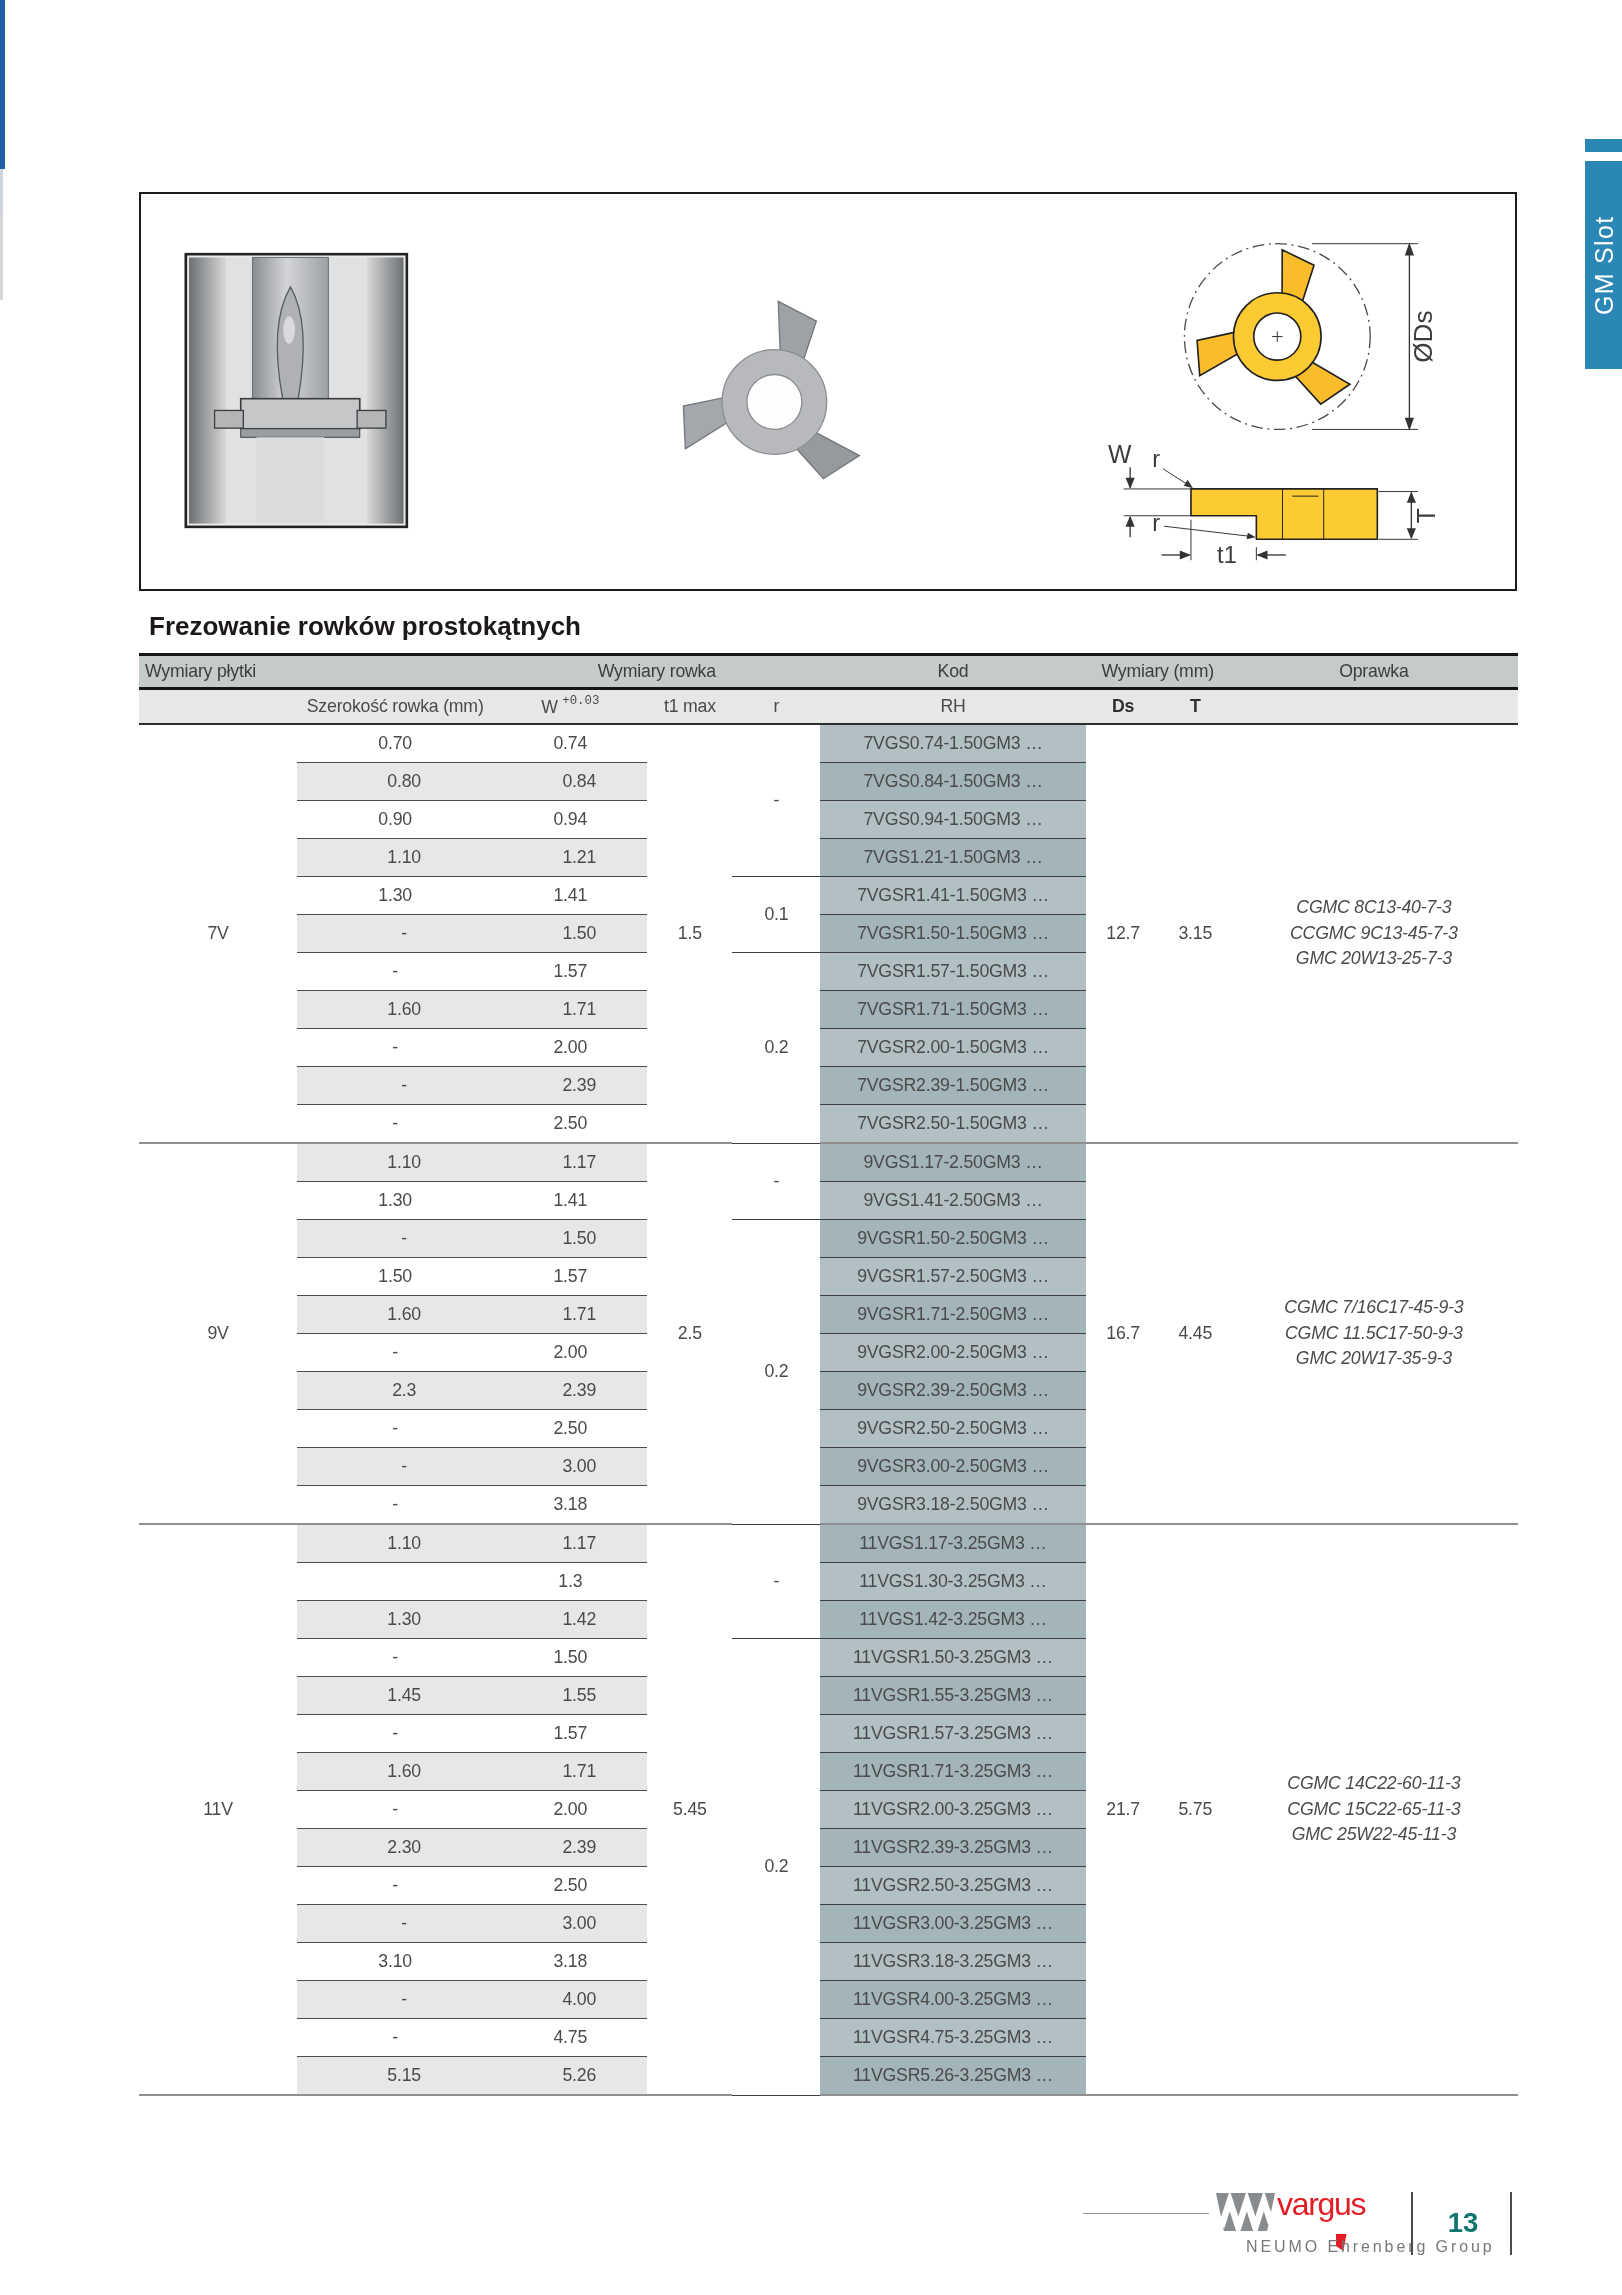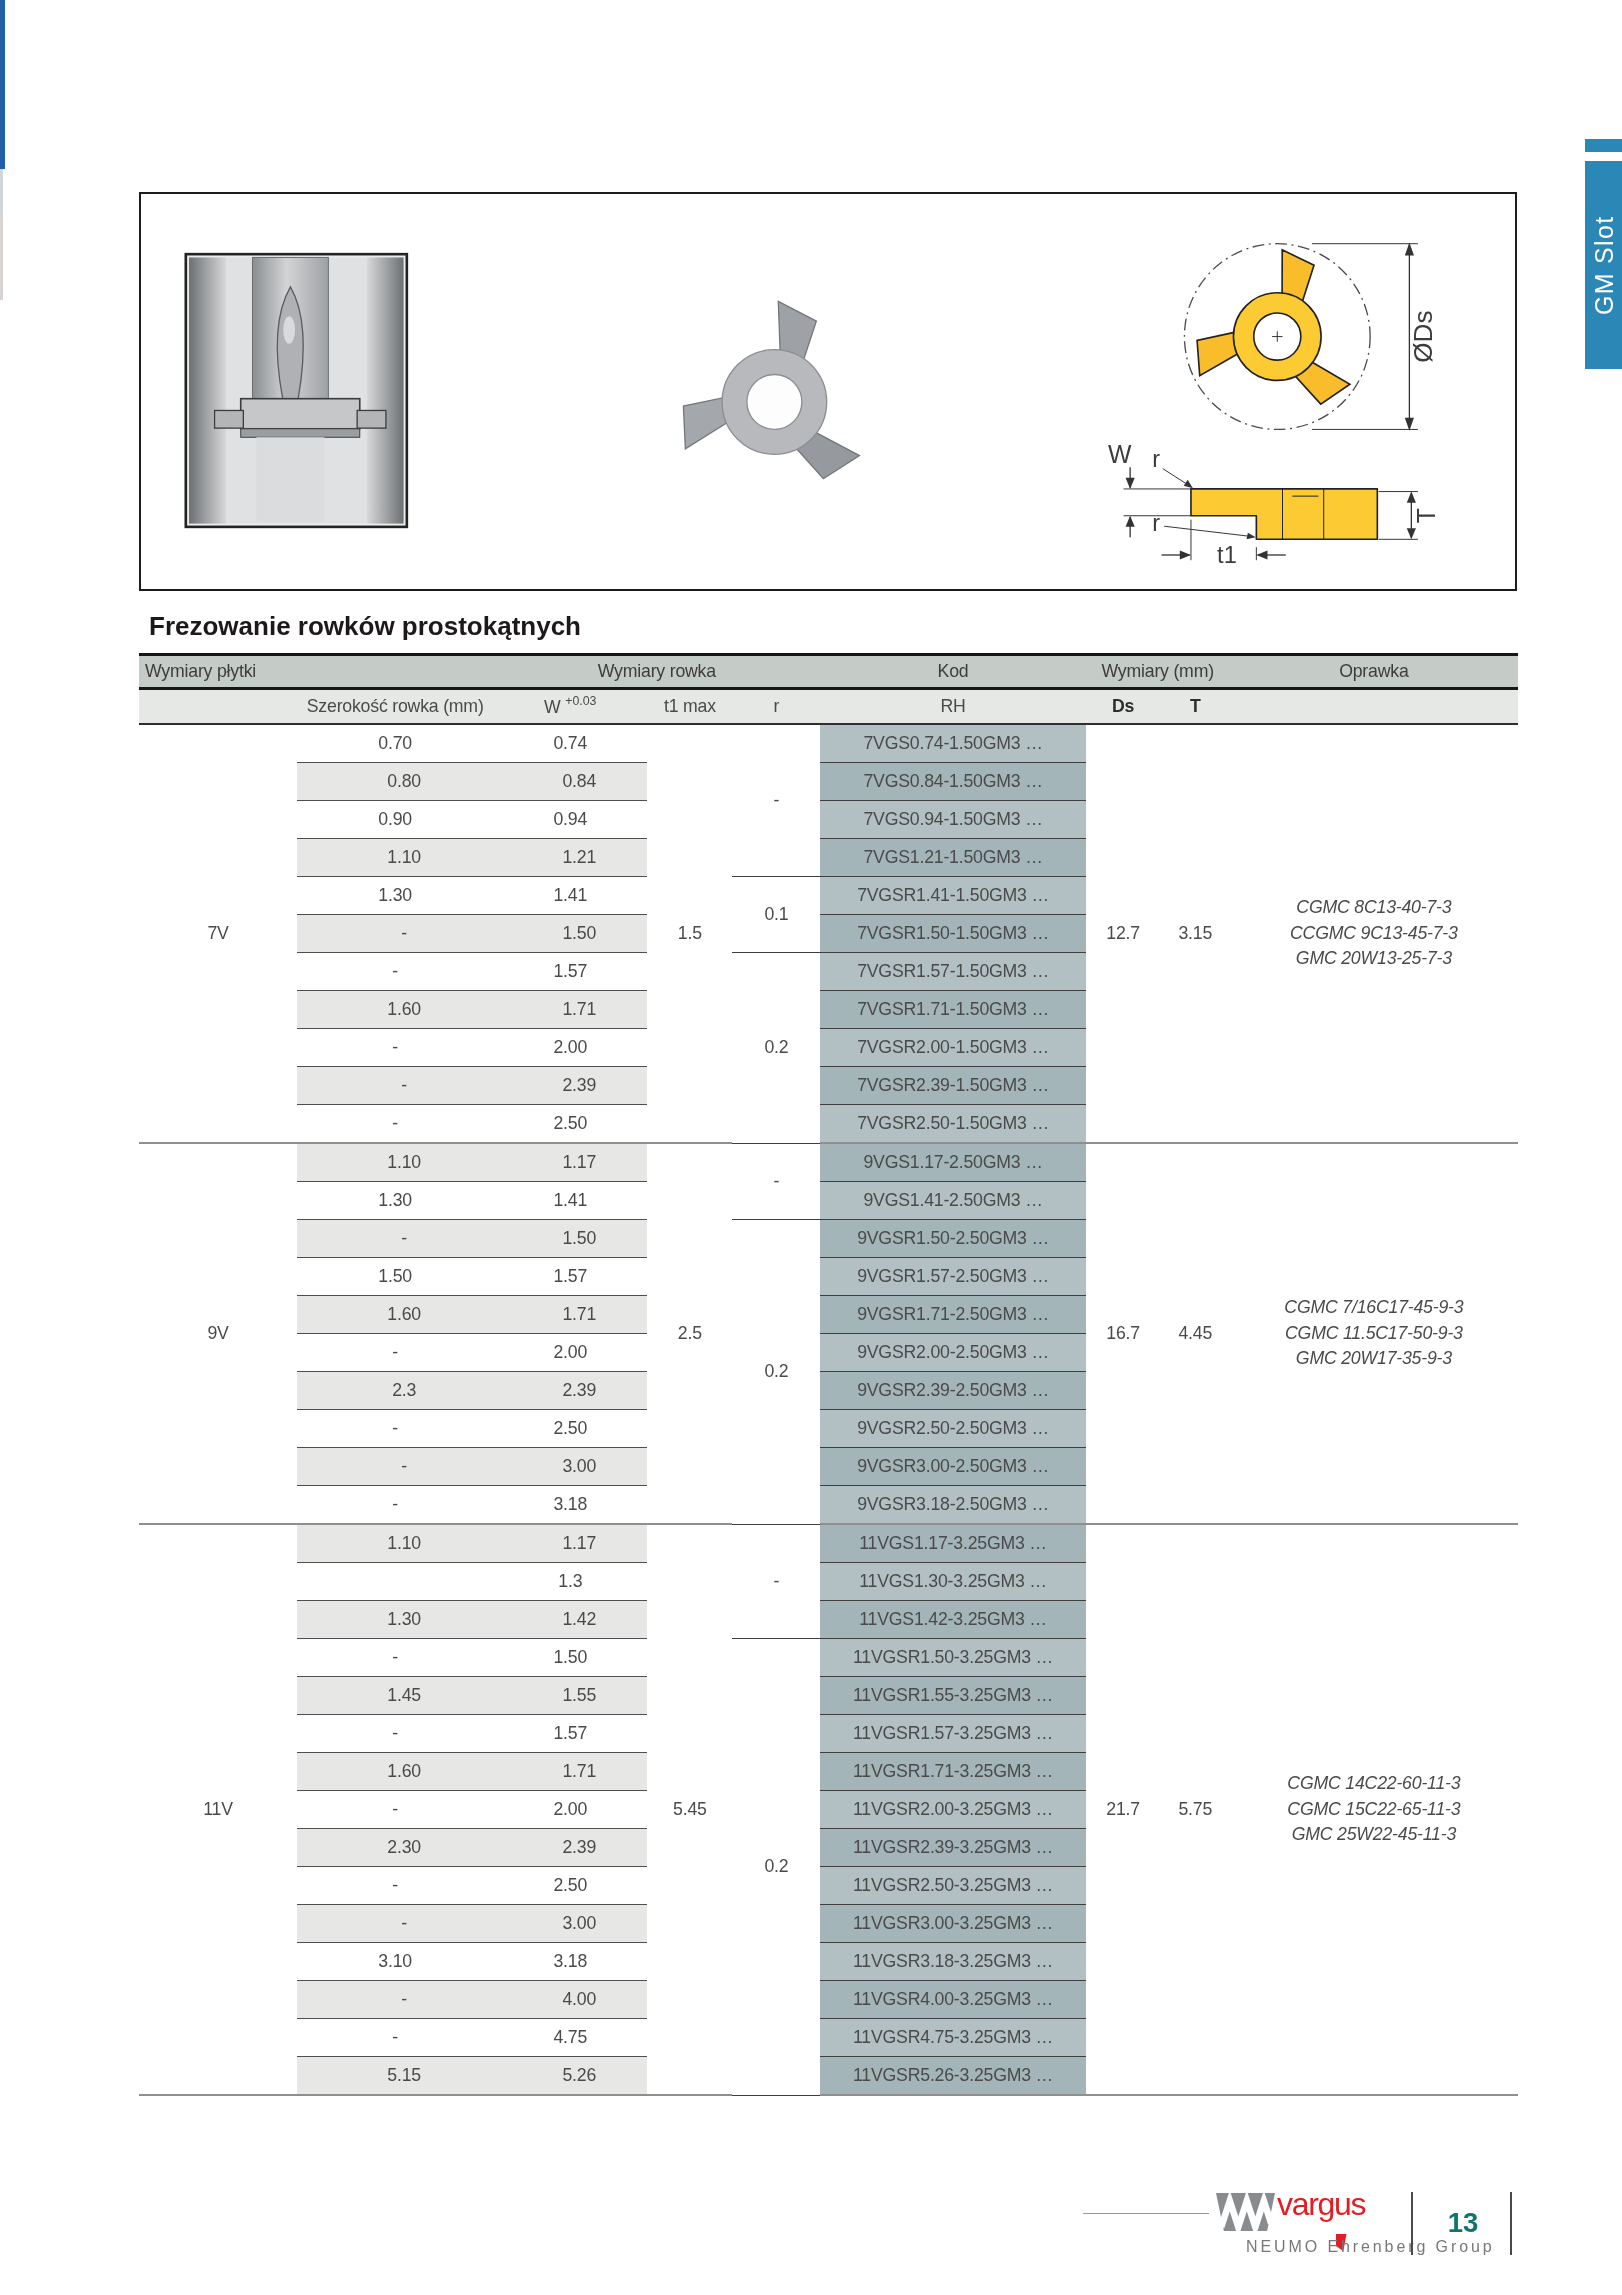--- a/index.html
+++ b/index.html
@@ -44,21 +44,21 @@
     font-size:17.7px;color:#4a4a4a;text-align:center;vertical-align:middle;
     letter-spacing:-0.2px;padding:0;
   }
   tr.h1 td{
     background:#c5cbc7;height:31px;color:#3d3d3d;
     border-top:3.9px solid #161616;border-bottom:3.3px solid #161616;
   }
   tr.h1 td.left{text-align:left;padding-left:6px;}
   tr.h2 td{background:#e6e8e5;height:33px;border-bottom:2.6px solid #2e2e2e;}
   tr.h2 td.b{font-weight:bold;color:#2e2e2e;margin-top:24px;}
-  tr.h2 sup{font-size:12.4px;position:relative;top:-1.3px;margin-left:4.6px;letter-spacing:0;}
+  tr.h2 sup{font-size:12.4px;position:relative;top:-1.3px;margin-left:4.6px;letter-spacing:0;font-family:Liberation Mono, monospace;}
   tbody td{height:37px;}
   td.stripe{background:#ffffff;border-bottom:1.3px solid #4e4e4e;}
   td.stripe.alt{background:#e7e8e6;padding-left:18px;}
   td.kod{
     background:#b2c0c3;text-align:left;padding-left:26px;
     border-bottom:1.3px solid #3f3f3f;
   }
   td.kod.kdark{background:#a3b5b8;}
   td.rgrp{border-bottom:1.3px solid #3e3e3e;}
   td.secspan{border-bottom:2px solid #8f8f8f;}

